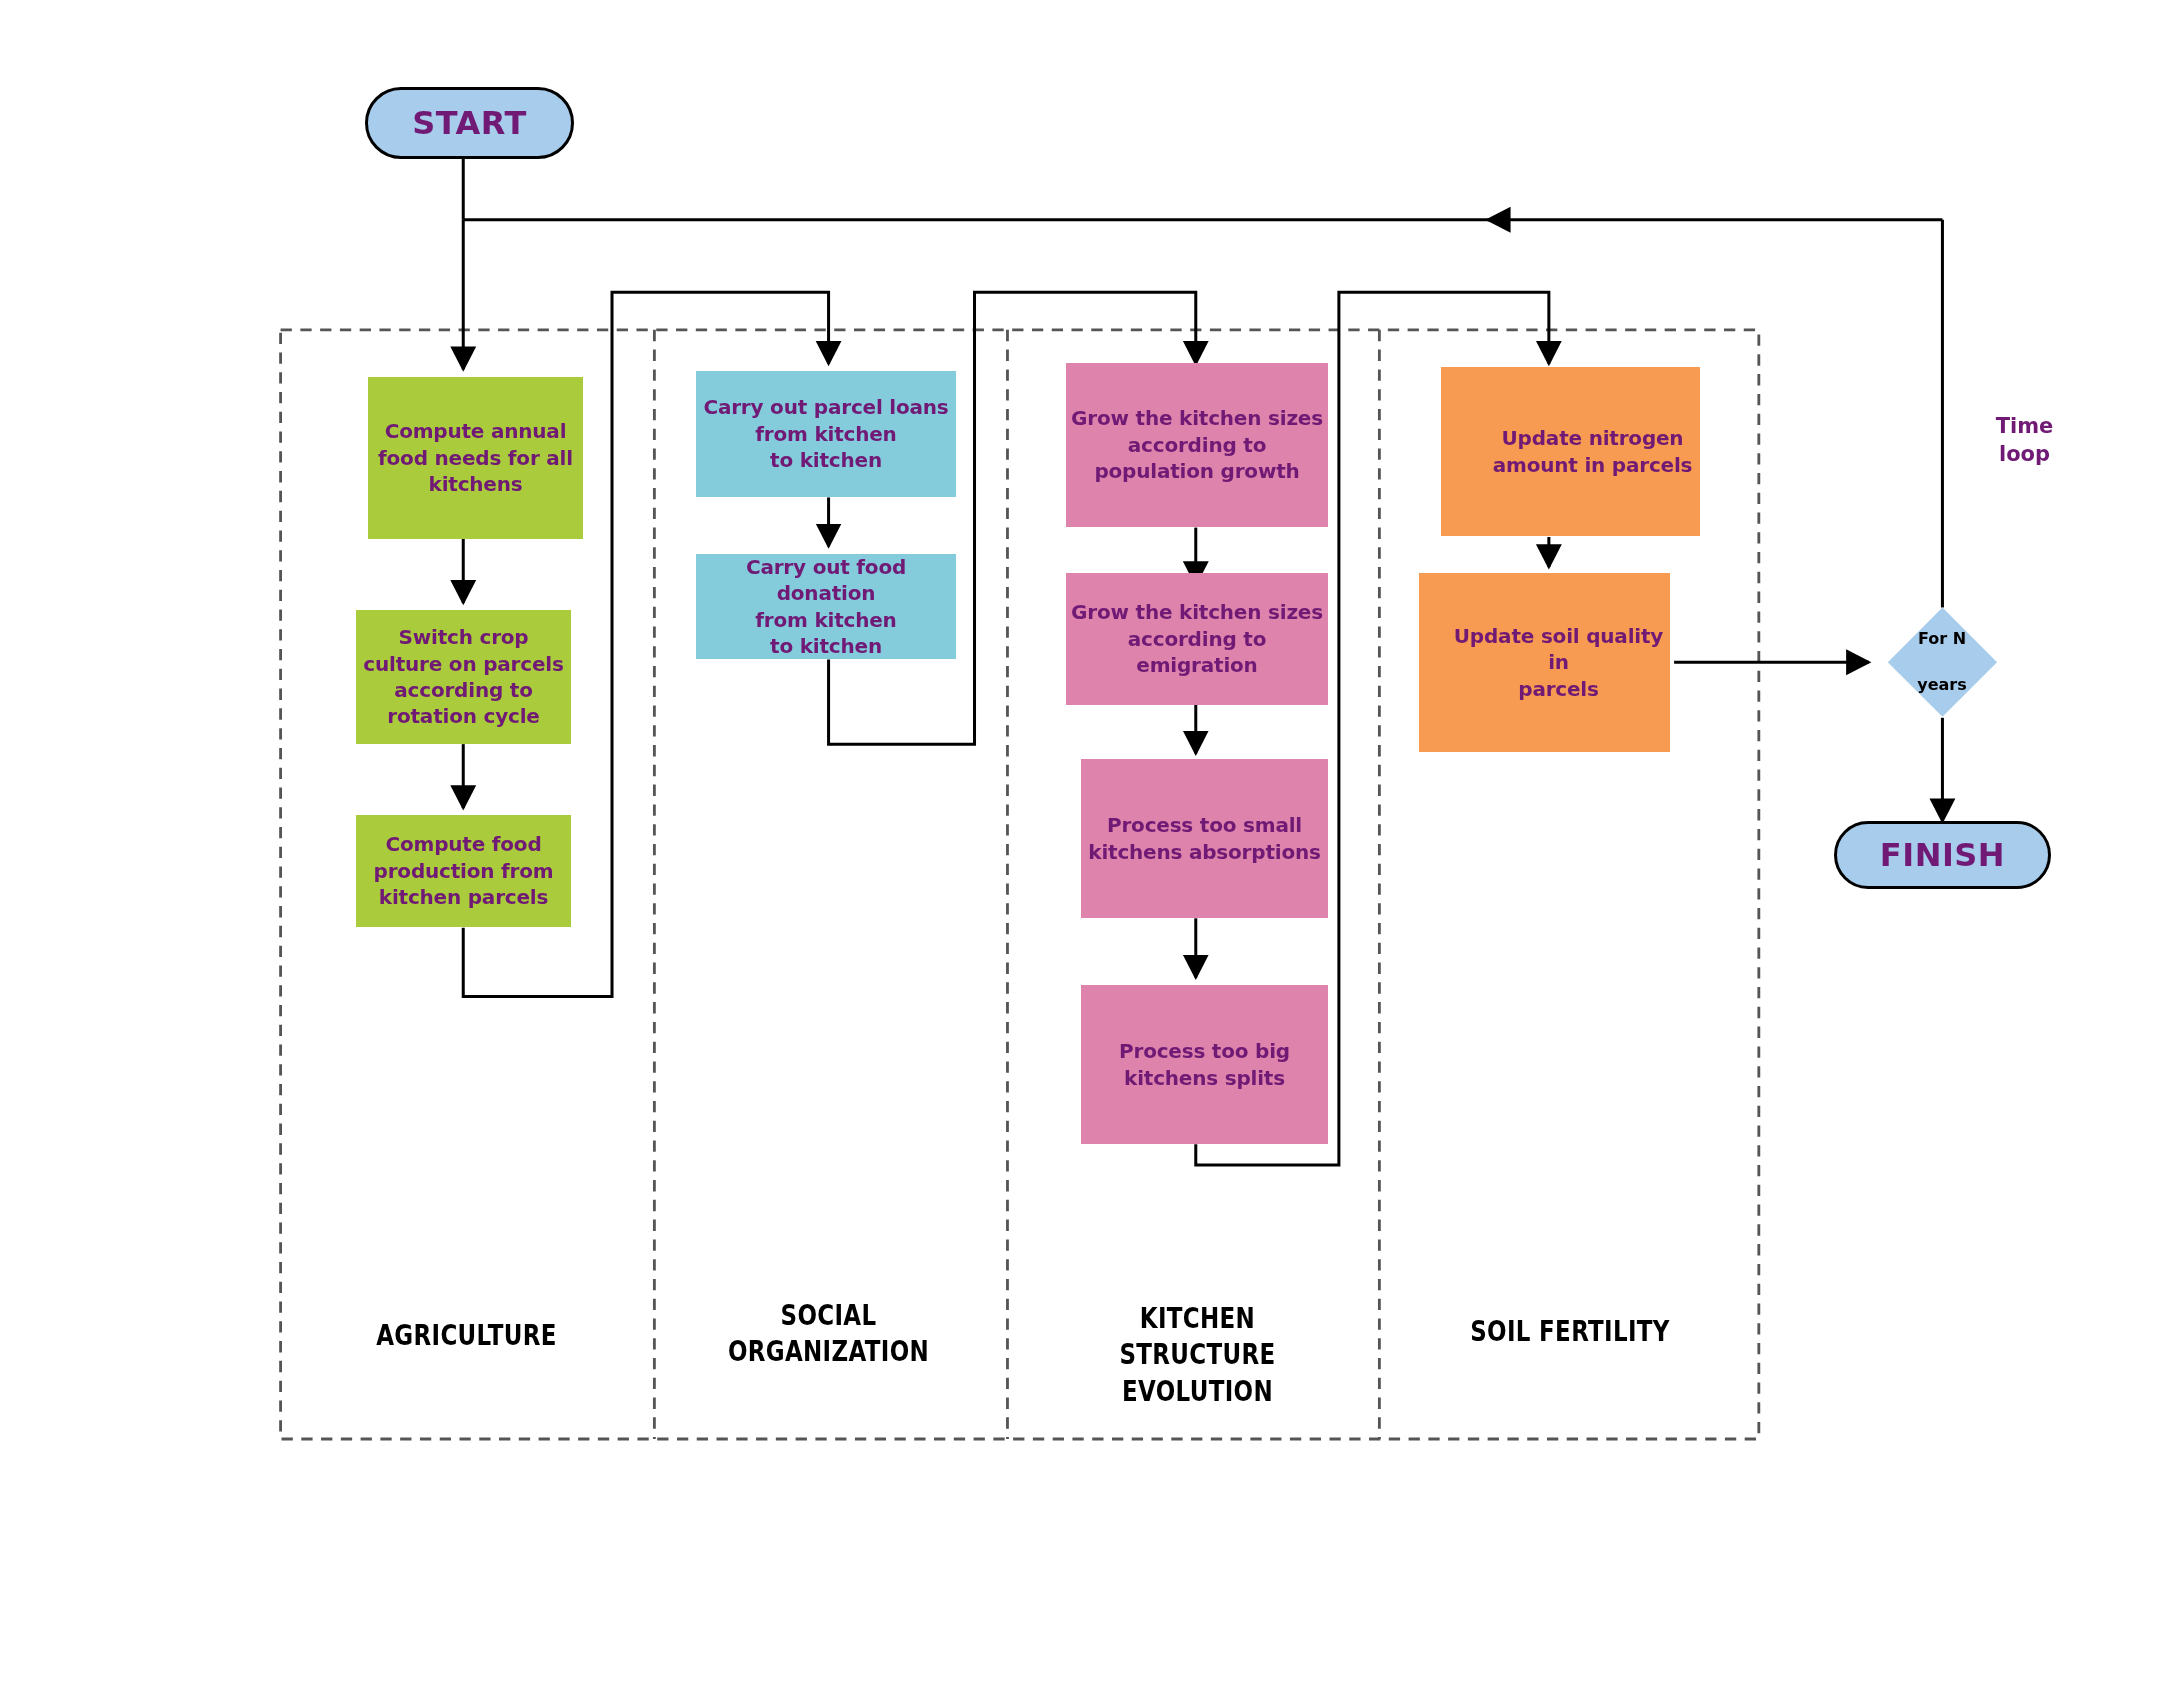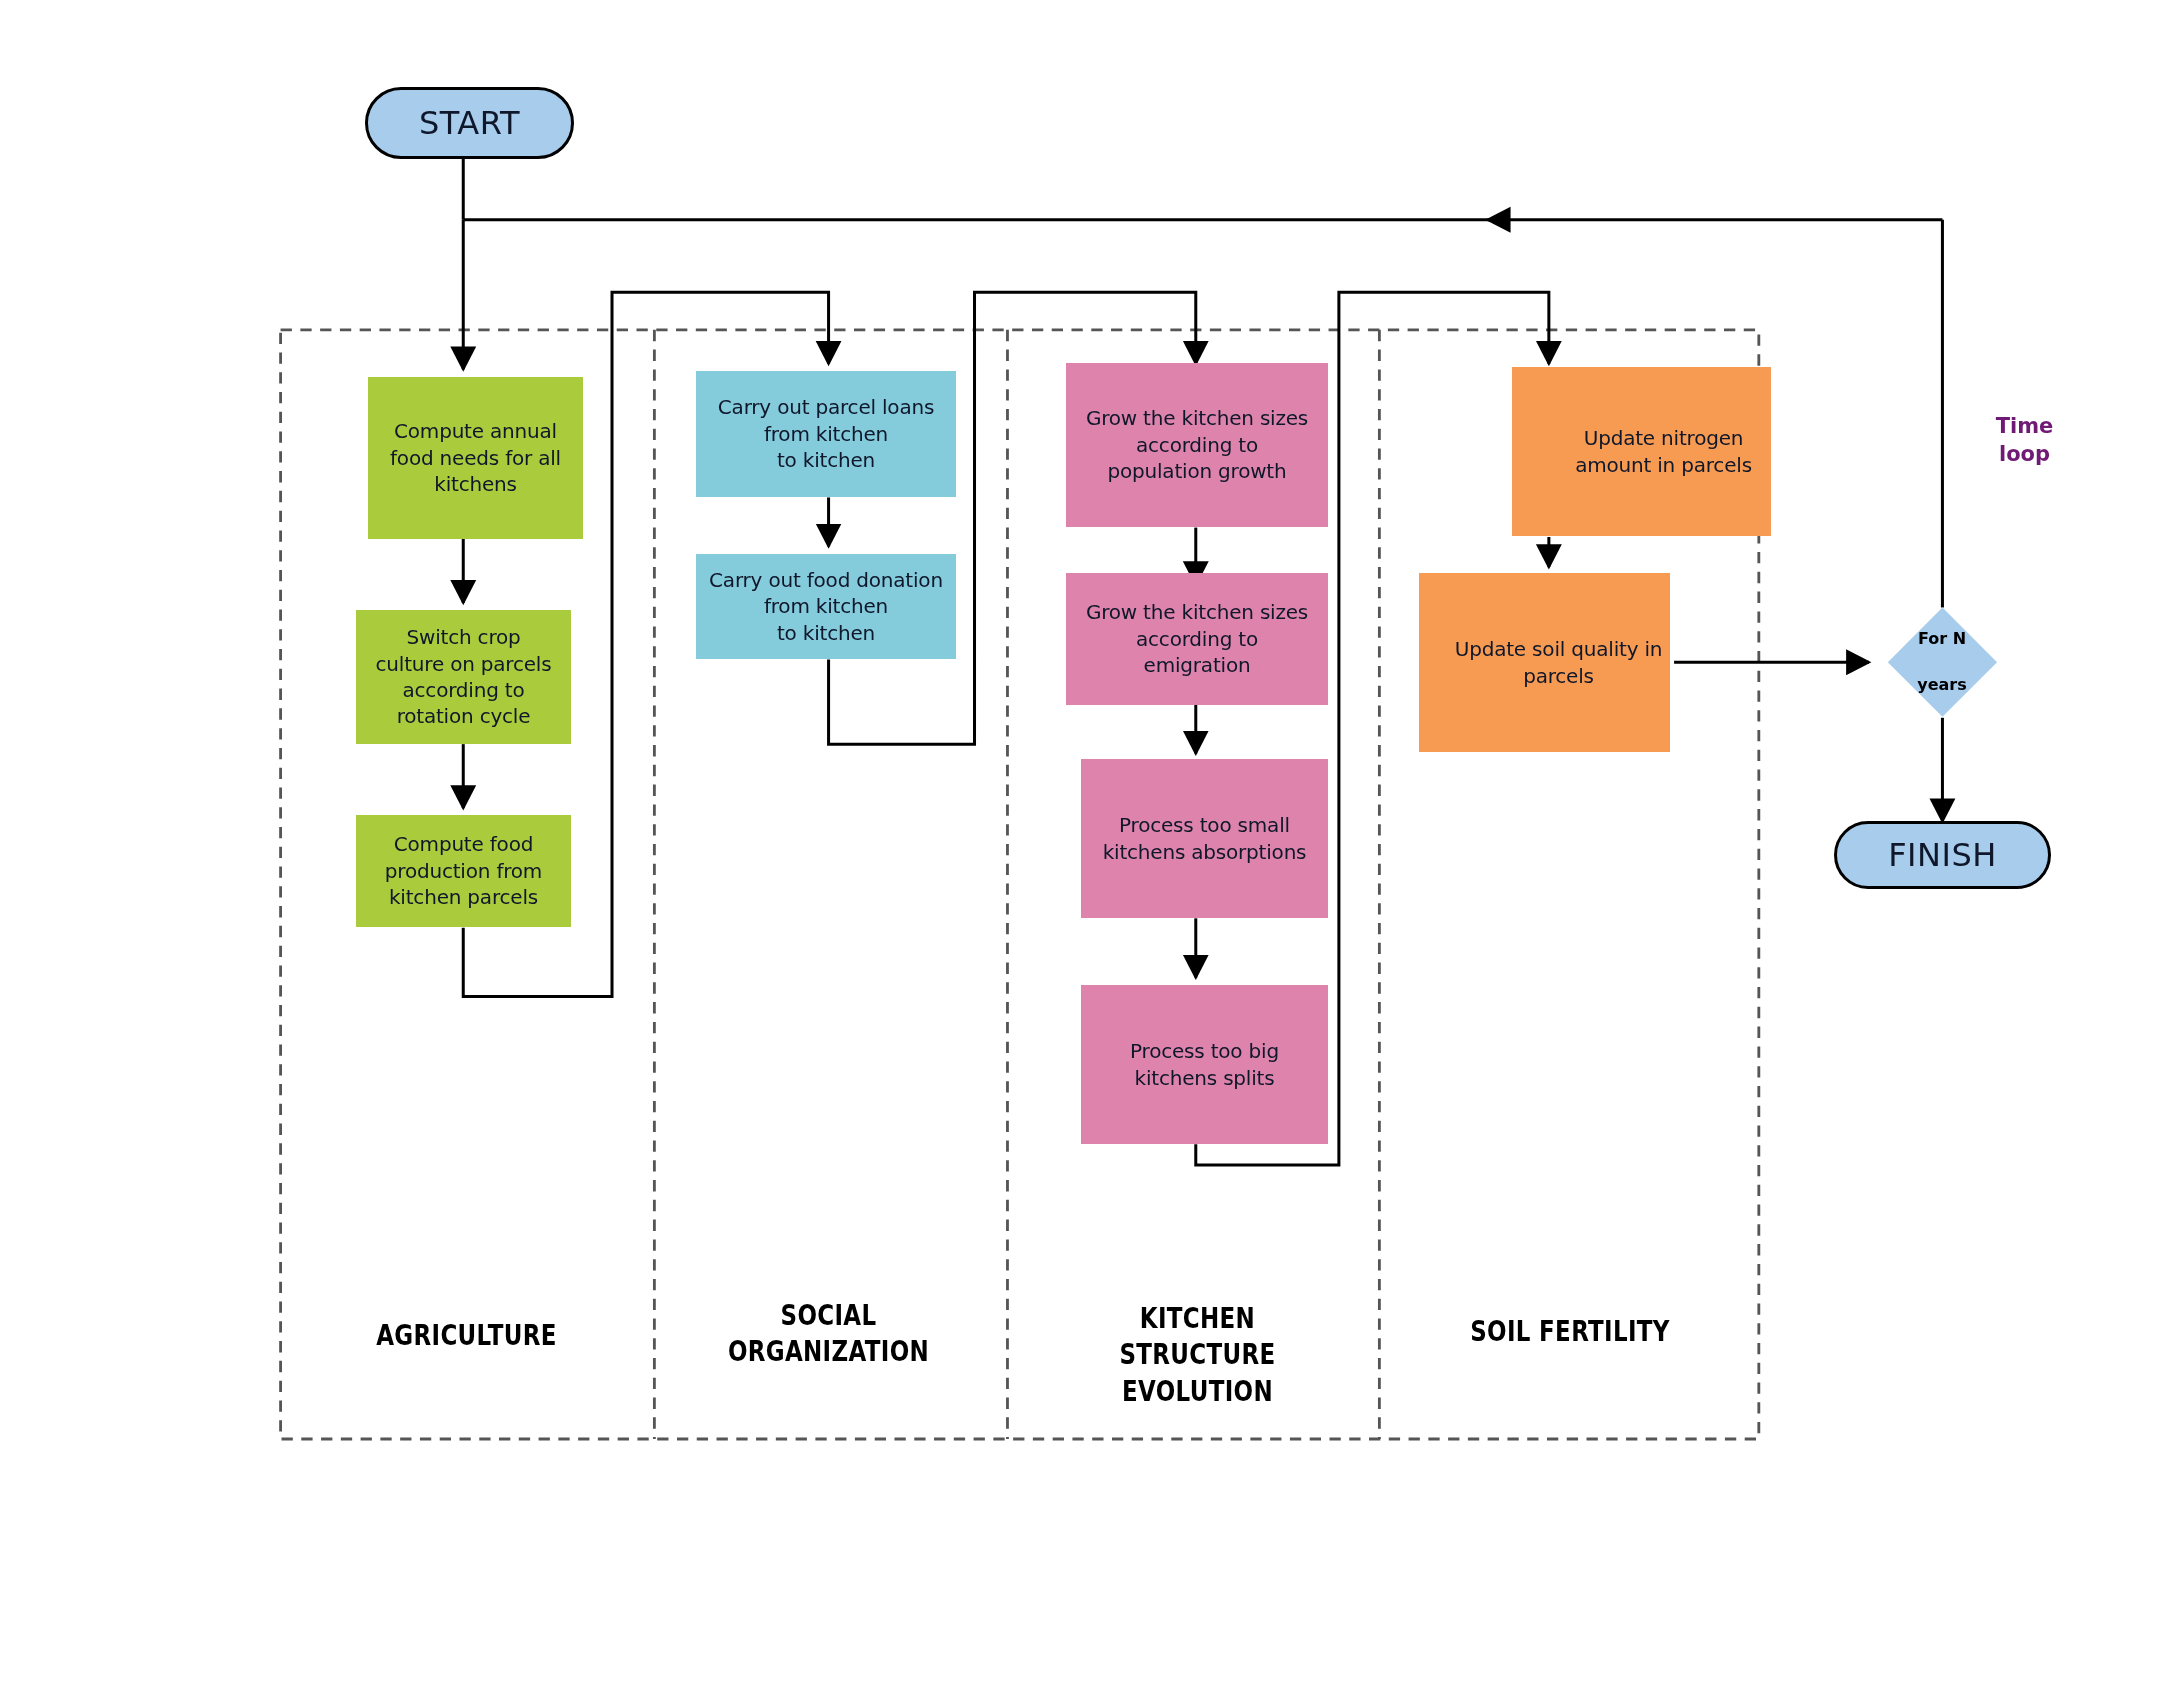--- a/index.html
+++ b/index.html
@@ -1,21 +1,21 @@
 <!DOCTYPE html>
 <html style="font-size:15px"><head>
 <meta charset="utf-8">
 <style>
   html,body{margin:0;padding:0;background:#ffffff;}
   body{font-family:"DejaVu Sans","Liberation Sans",sans-serif;}
   #stage{position:relative;width:2175px;height:1686px;background:#ffffff;overflow:hidden;}
   #svg-layer{position:absolute;left:0;top:0;width:2175px;height:1686px;}
 
   .node{position:absolute;box-sizing:border-box;display:flex;align-items:center;
-        justify-content:center;text-align:center;color:#0f172a;font-weight:normal;
+        justify-content:center;text-align:center;color:#701a75;font-weight:bold;
         font-family:"DejaVu Sans","Liberation Sans",sans-serif;}
   .proc{font-size:20px;line-height:1.32;letter-spacing:-0.2px;}
   .terminal{border:3.8px solid #000;border-radius:38px;font-size:32px;letter-spacing:0.5px;}
   .decision-label{position:absolute;display:flex;flex-direction:column;align-items:center;
         justify-content:space-between;text-align:center;font-size:16px;font-weight:bold;line-height:1.25;}
   .lane-title{position:absolute;text-align:center;font-size:28px;font-weight:bold;
         letter-spacing:0.4px;line-height:1.3;color:#000;
         font-family:"DejaVu Sans","Liberation Sans",sans-serif;
         transform:scaleX(0.82);}
   .loop-label{position:absolute;font-size:21px;font-weight:bold;line-height:1.35;color:#701a75;text-align:center;}
@@ -158,21 +158,21 @@
     </div>
   </div>
 
   <div class="node proc" style="left:1081px;top:985px;width:247px;height:159px;background:#DE84AC;">
     <div>
       <div>Process too big</div>
       <div>kitchens splits</div>
     </div>
   </div>
 
-  <div class="node proc" style="left:1512px;top:367px;width:259px;height:169px;background:#F89B52;padding-left:44px;">
+  <div class="node proc" style="left:1441px;top:367px;width:259px;height:169px;background:#F89B52;padding-left:44px;">
     <div>
       <div>Update nitrogen</div>
       <div>amount in parcels</div>
     </div>
   </div>
 
   <div class="node proc" style="left:1419px;top:573px;width:251px;height:179px;background:#F89B52;padding-left:28px;">
     <div>
       <div>Update soil quality in</div>
       <div>parcels</div>

